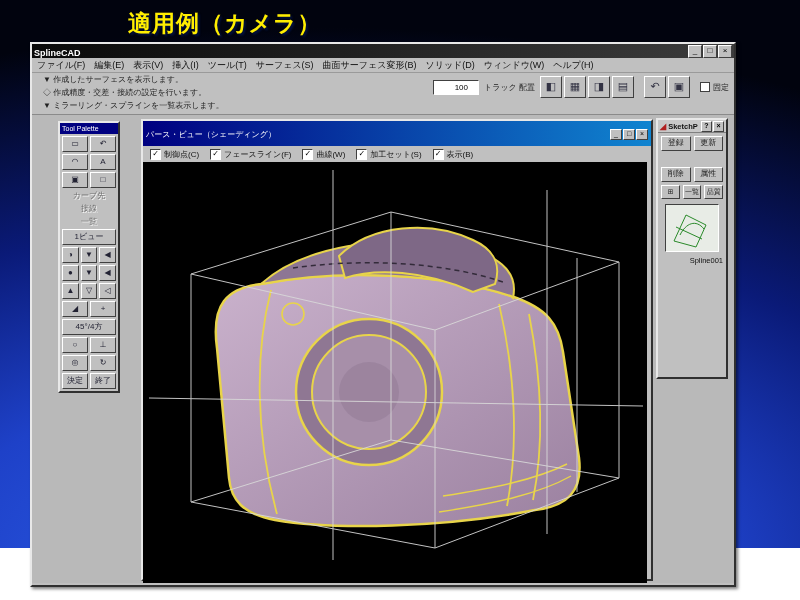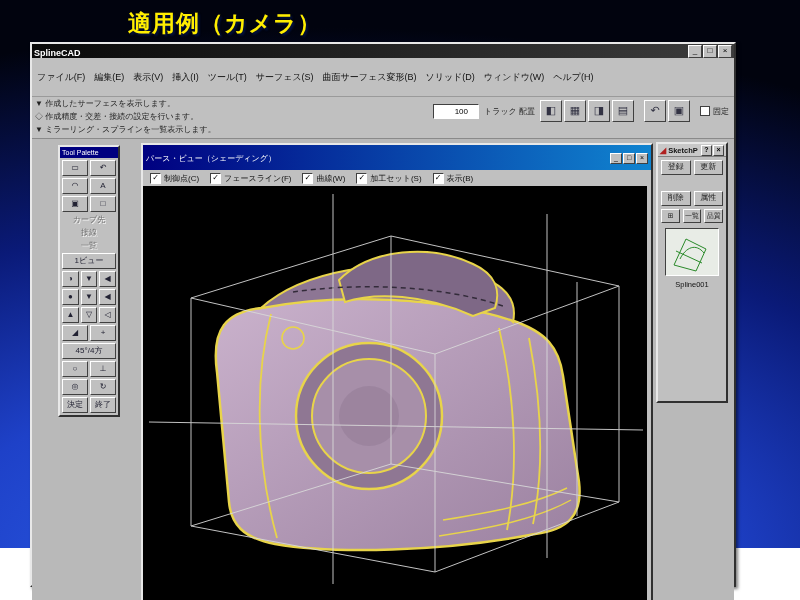--- a/index.html
+++ b/index.html
@@ -9,24 +9,24 @@
   .slide-title{position:absolute;left:128px;top:8px;color:#ffee00;font-size:23px;font-weight:bold;
     letter-spacing:1px;text-shadow:2px 2px 2px #001040;}
 
   
   .app{position:absolute;left:30px;top:42px;width:702px;height:541px;background:#c0c0c0;
     border:2px solid;border-color:#e8e8e8 #303030 #303030 #e8e8e8;box-shadow:2px 2px 3px rgba(0,0,0,.5);}
   .titlebar{height:14px;background:linear-gradient(90deg,#0a0a0a,#3c3c3c);display:flex;align-items:flex-end;padding:0 2px;}
   .titlebar .title{color:#fff;font-size:9px;font-weight:bold;flex:1;white-space:nowrap;overflow:hidden;}
   .tb-btn{width:12px;height:11px;background:#c0c0c0;border:1px solid;border-color:#fff #404040 #404040 #fff;
     font-size:8px;line-height:9px;text-align:center;margin-left:1px;color:#000;flex:0 0 auto;}
-  .menubar{height:14px;display:flex;align-items:center;gap:9px;padding:12px 5px;font-size:9px;color:#111;
+  .menubar{height:14px;display:flex;align-items:center;gap:9px;padding:0 5px;font-size:9px;color:#111;
     border-bottom:1px solid #9a9a9a;white-space:nowrap;overflow:hidden;}
   .toolbars{position:relative;height:41px;border-bottom:1px solid #8a8a8a;background:#c0c0c0;}
-  .tb-row{height:13px;font-size:8px;color:#222;display:flex;align-items:center;padding-left:3px;white-space:nowrap;}
+  .tb-row{height:13px;font-size:8px;color:#222;display:flex;align-items:center;padding-left:11px;white-space:nowrap;}
   .tb-right{position:absolute;right:5px;top:3px;display:flex;align-items:center;gap:2px;}
   .track-box{width:24px;height:13px;background:#fff;border:1px solid;border-color:#404040 #fff #fff #404040;
     font-size:8px;text-align:right;padding:0 10px;line-height:13px;color:#000;}
   .track-label{font-size:8px;margin:0 3px;color:#222;}
   .tb-ico{width:20px;height:20px;background:#c0c0c0;border:1px solid;border-color:#fff #404040 #404040 #fff;
     font-size:11px;text-align:center;line-height:18px;color:#334;}
   .tb-gap{width:6px;}
   .fix{display:flex;align-items:center;font-size:8px;gap:3px;margin-left:8px;color:#222;}
   .fix-box{width:8px;height:8px;background:#fff;border:1px solid #404040;}
   .client{position:relative;height:468px;background:#b9b9b9;overflow:hidden;}
@@ -52,21 +52,21 @@
   .sk-icon{color:#b02020;font-size:8px;}
   .sk-title .title-txt{flex:1;white-space:nowrap;overflow:hidden;}
   .sk-title .tb-btn{width:9px;height:9px;font-size:7px;line-height:7px;}
   .sk-body{padding:3px;display:flex;flex-direction:column;gap:3px;}
   .sk-row{display:flex;gap:3px;}
   .sk-btn{flex:1;height:13px;background:#c0c0c0;border:1px solid;border-color:#fff #404040 #404040 #fff;
     font-size:8px;text-align:center;line-height:12px;color:#222;}
   .sk-small .sk-btn{height:12px;font-size:7px;}
   .thumb{margin:2px auto 0;width:52px;height:46px;background:#e8ece6;
     border:1px solid;border-color:#404040 #fff #fff #404040;}
-  .thumb-label{font-size:7.5px;text-align:center;color:#111;margin-top:1px;}
+  .thumb-label{font-size:7.5px;text-align:right;color:#111;margin-top:1px;}
 
   
   .viewport{position:absolute;left:109px;top:4px;width:508px;height:458px;background:#c0c0c0;
     border:2px solid;border-color:#e8e8e8 #303030 #303030 #e8e8e8;}
   .vp-title{height:13px;background:linear-gradient(90deg,#000080,#1084d0);display:flex;align-items:flex-end;
     color:#fff;font-size:8px;padding:6px 3px;}
   .vp-title .title-txt{flex:1;white-space:nowrap;overflow:hidden;}
   .vp-title .tb-btn{width:10px;height:9px;font-size:7px;line-height:7px;}
   .vp-checks{height:16px;display:flex;align-items:center;gap:11px;padding:0 7px;font-size:8px;background:#c0c0c0;color:#111;}
   .chk{display:flex;align-items:center;gap:3px;}

